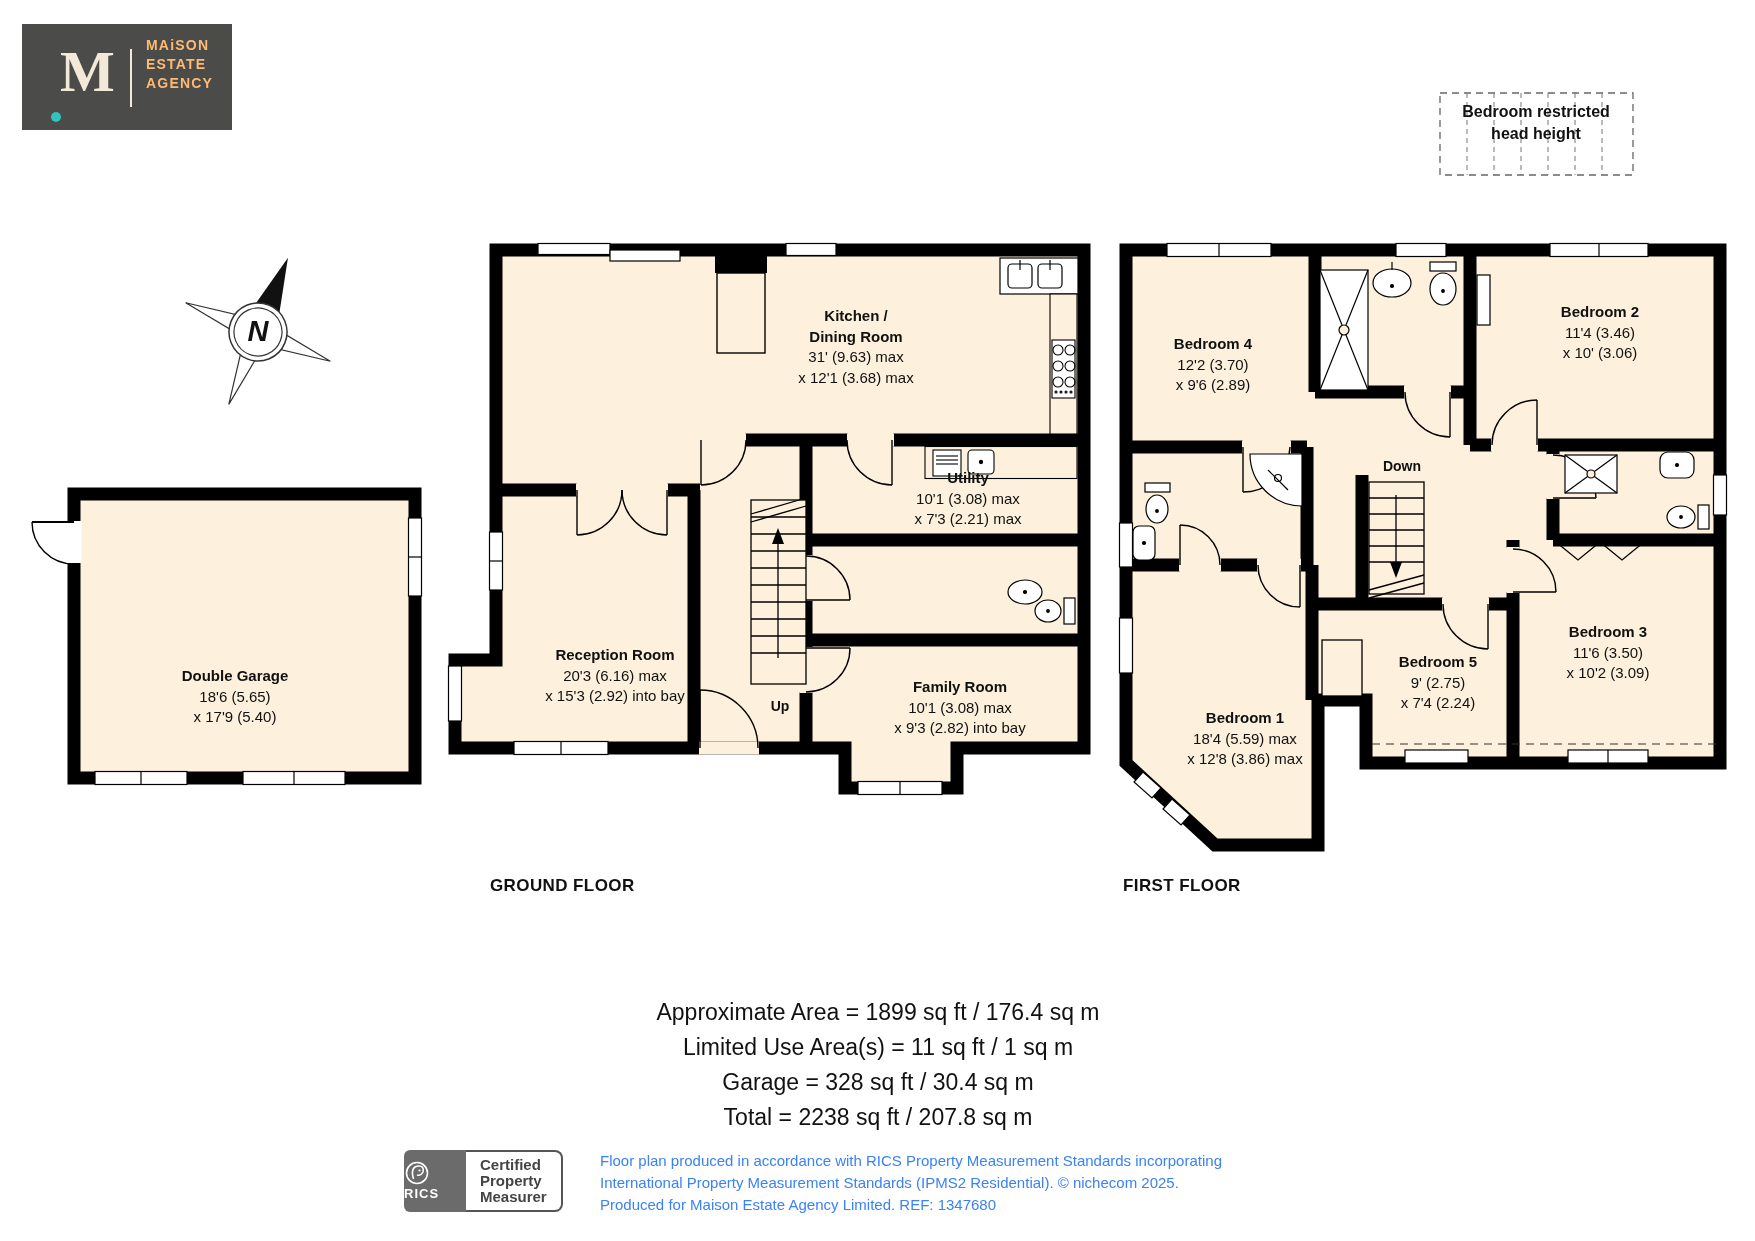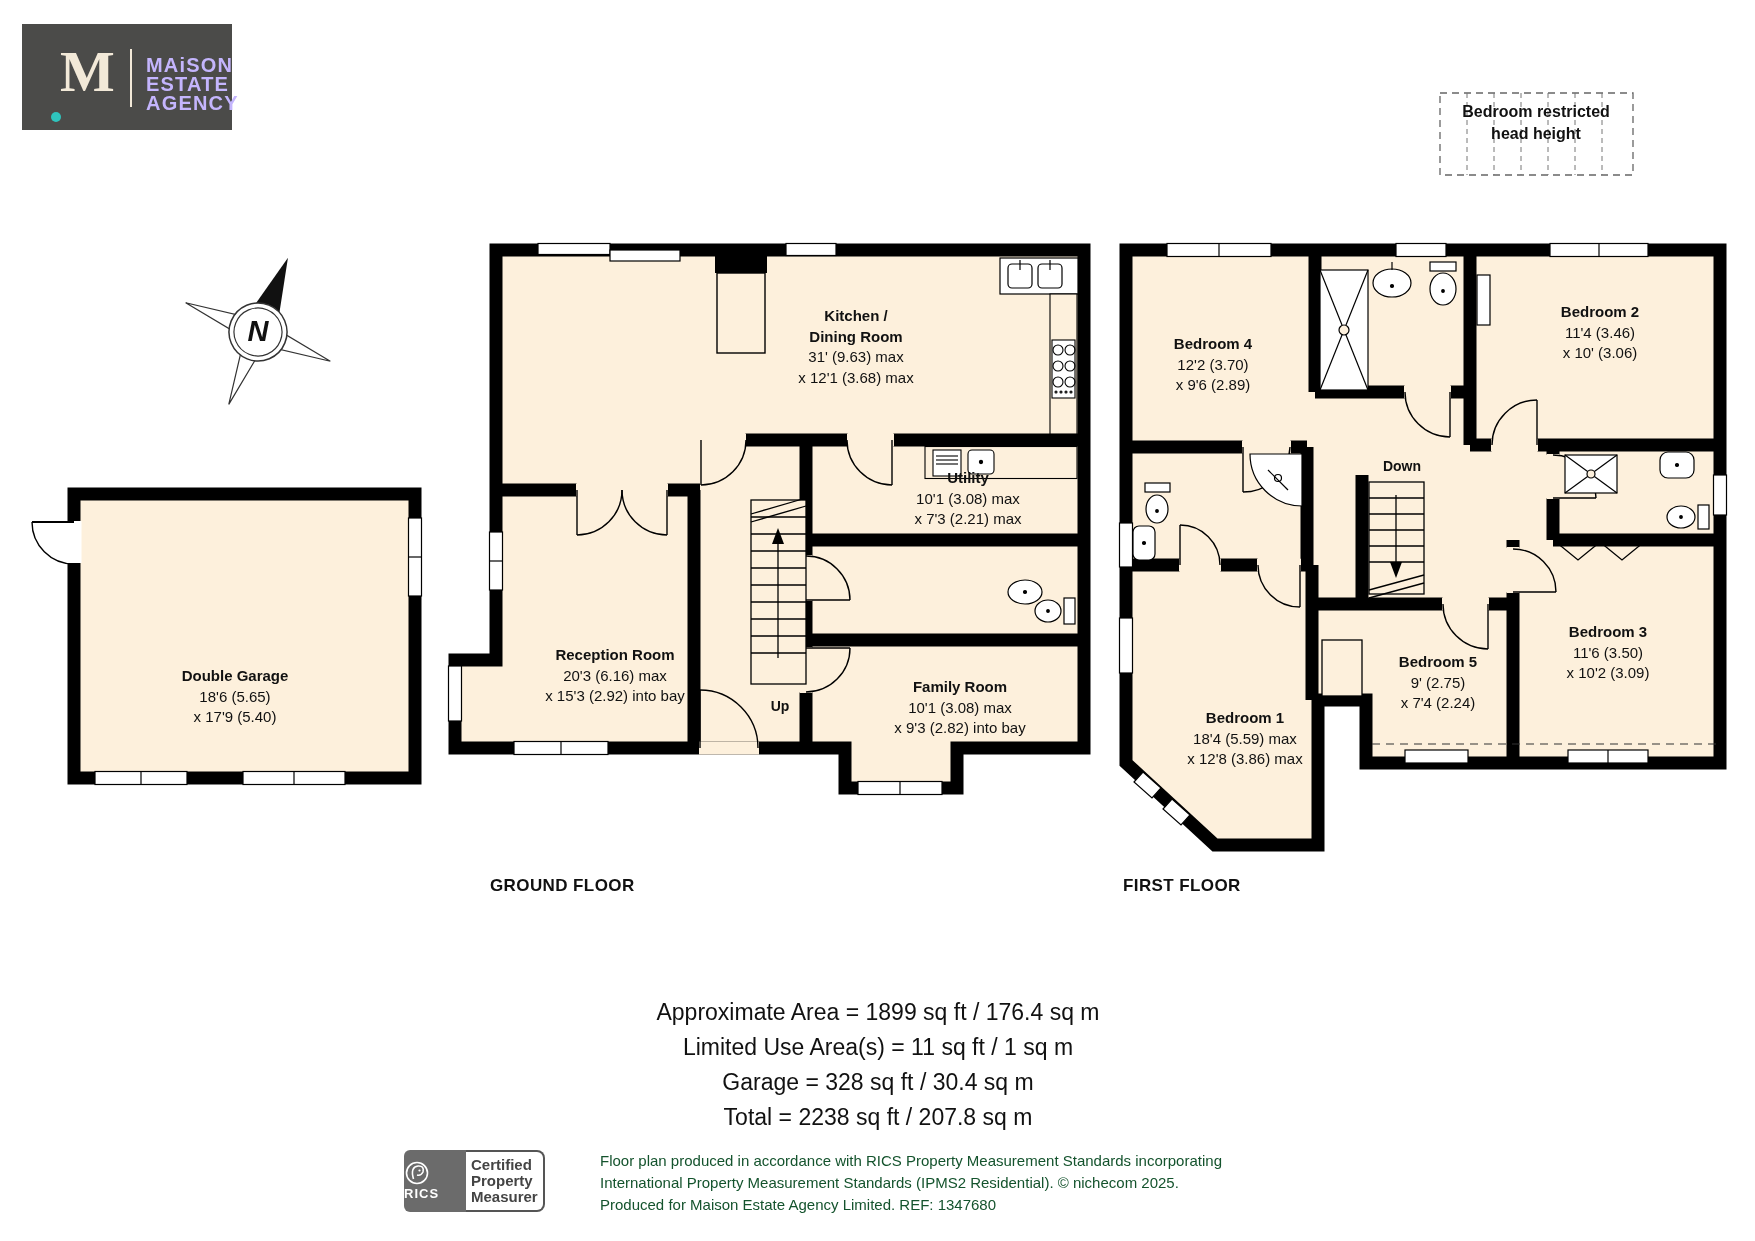--- a/index.html
+++ b/index.html
@@ -5,22 +5,22 @@
   html,body{margin:0;padding:0;background:#fff;}
   .canvas{position:relative;width:1755px;height:1241px;background:#ffffff;overflow:hidden;
           font-family:"Liberation Sans",sans-serif;color:#111;}
   .plan-svg{position:absolute;left:0;top:0;}
   
   .logo{position:absolute;left:22px;top:24px;width:210px;height:106px;background:#4b4b49;}
   .logo .mono{position:absolute;left:38px;top:14px;font-family:"Liberation Serif",serif;
               font-weight:700;font-size:58px;color:#f2e9d8;}
   .logo .dot{position:absolute;left:29px;top:88px;width:10px;height:10px;border-radius:50%;background:#2fc4bd;}
   .logo .div{position:absolute;left:108px;top:25px;width:2px;height:58px;background:#f2e9d8;}
-  .logo .nm{position:absolute;left:124px;top:32px;font-weight:700;font-size:20px;
-            letter-spacing:1.2px;line-height:19px;color:#c4b5fd;}
+  .logo .nm{position:absolute;left:124px;top:12px;font-weight:700;font-size:14px;
+            letter-spacing:1.2px;line-height:19px;color:#fdba74;}
   
   .legend-text{position:absolute;left:1536px;top:101px;transform:translateX(-50%);
                font-weight:700;font-size:16px;line-height:22px;text-align:center;white-space:nowrap;}
   
   .rlabel{position:absolute;transform:translateX(-50%);text-align:center;font-size:15px;
           line-height:20.5px;white-space:nowrap;color:#111;}
   .rlabel .nm{font-weight:700;}
   .dir{position:absolute;transform:translateX(-50%);font-weight:700;font-size:14px;white-space:nowrap;}
   .floor-cap{position:absolute;font-weight:700;font-size:17px;letter-spacing:.4px;white-space:nowrap;}
   .compass-n{position:absolute;left:258px;top:331px;transform:translate(-50%,-50%);
@@ -28,23 +28,23 @@
   
   .summary{position:absolute;left:878px;top:995px;transform:translateX(-50%);text-align:center;}
   .summary .ln{font-size:23px;line-height:35px;white-space:nowrap;}
   .summary .disc{font-size:17px;line-height:20px;margin-top:6px;white-space:nowrap;}
   
   .badge{position:absolute;left:404px;top:1150px;display:flex;align-items:stretch;height:62px;}
   .badge .gray{width:62px;background:#6b6b6b;display:flex;flex-direction:column;align-items:flex-start;
                justify-content:center;border-radius:6px 0 0 6px;}
   .badge .gray .rics{color:#fff;font-weight:700;font-size:13px;letter-spacing:1px;margin-top:1px;}
   .badge .white{border:2px solid #555;border-left:none;border-radius:0 8px 8px 0;background:#fff;
-                display:flex;flex-direction:column;justify-content:center;padding:0 5px;}
+                display:flex;flex-direction:column;justify-content:center;padding:0 14px;}
   .badge .white .bl{font-weight:700;font-size:15px;line-height:16px;color:#444;white-space:nowrap;}
-  .fineprint{position:absolute;left:600px;top:1150px;font-size:15px;line-height:22px;color:#14532d;}
+  .fineprint{position:absolute;left:600px;top:1150px;font-size:15px;line-height:22px;color:#3b82f6;}
   .fineprint div{white-space:nowrap;}
 </style>
 </head>
 <body>
 
 <div class="canvas">
 
   <svg class="plan-svg" width="1755" height="1241" viewBox="0 0 1755 1241">
 
     <g>

